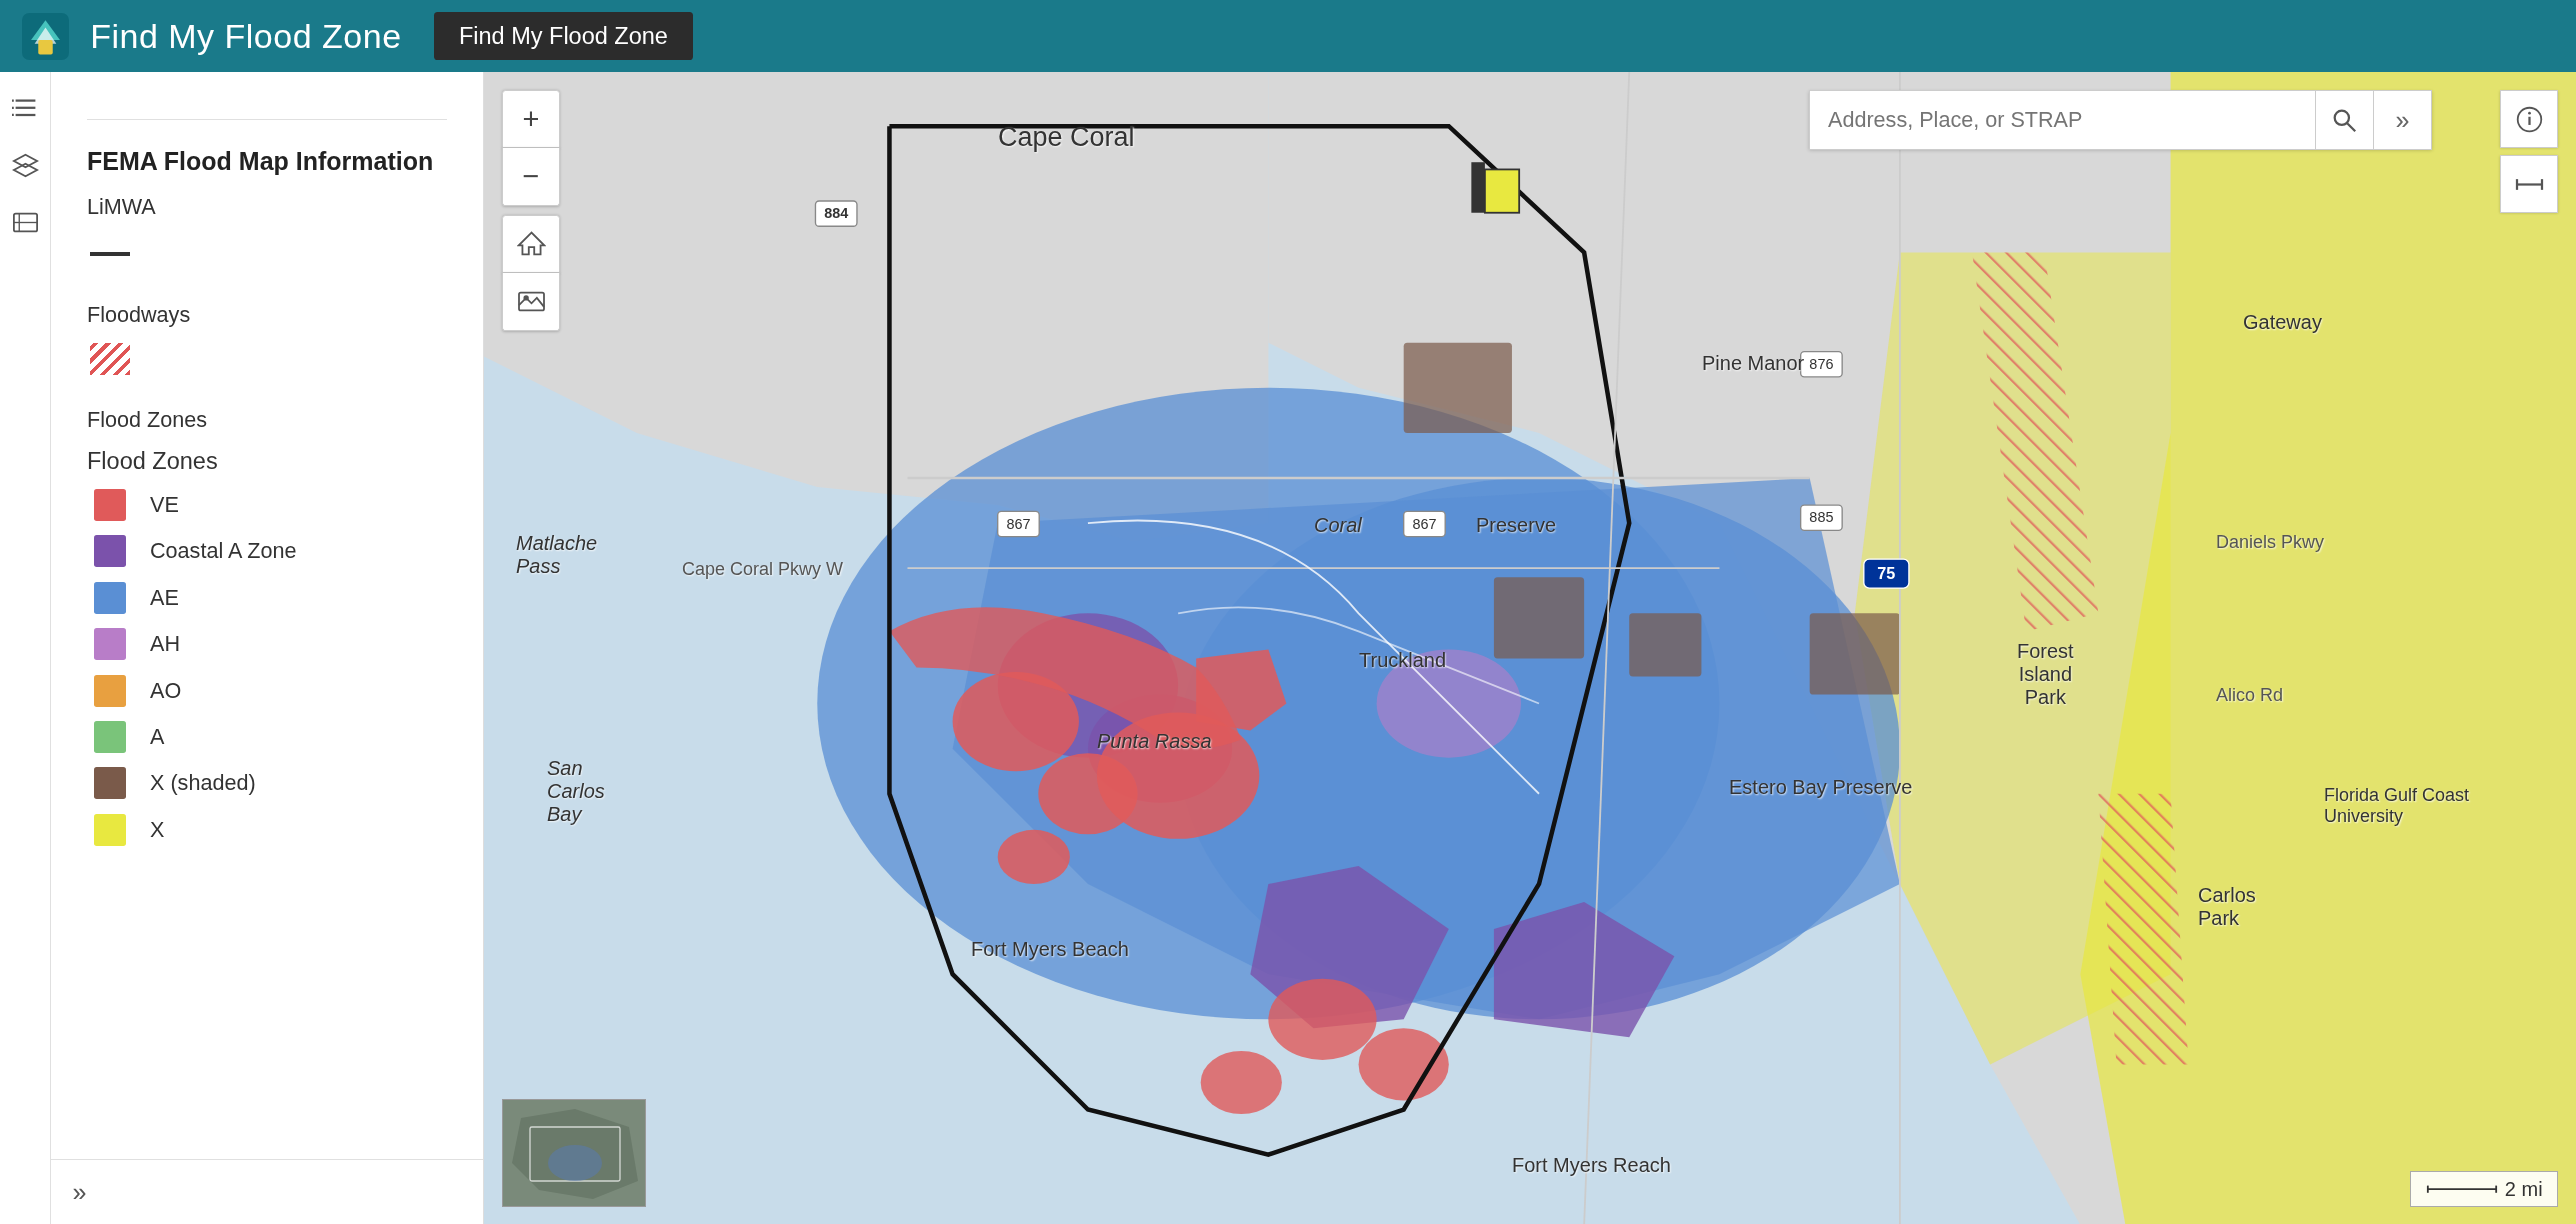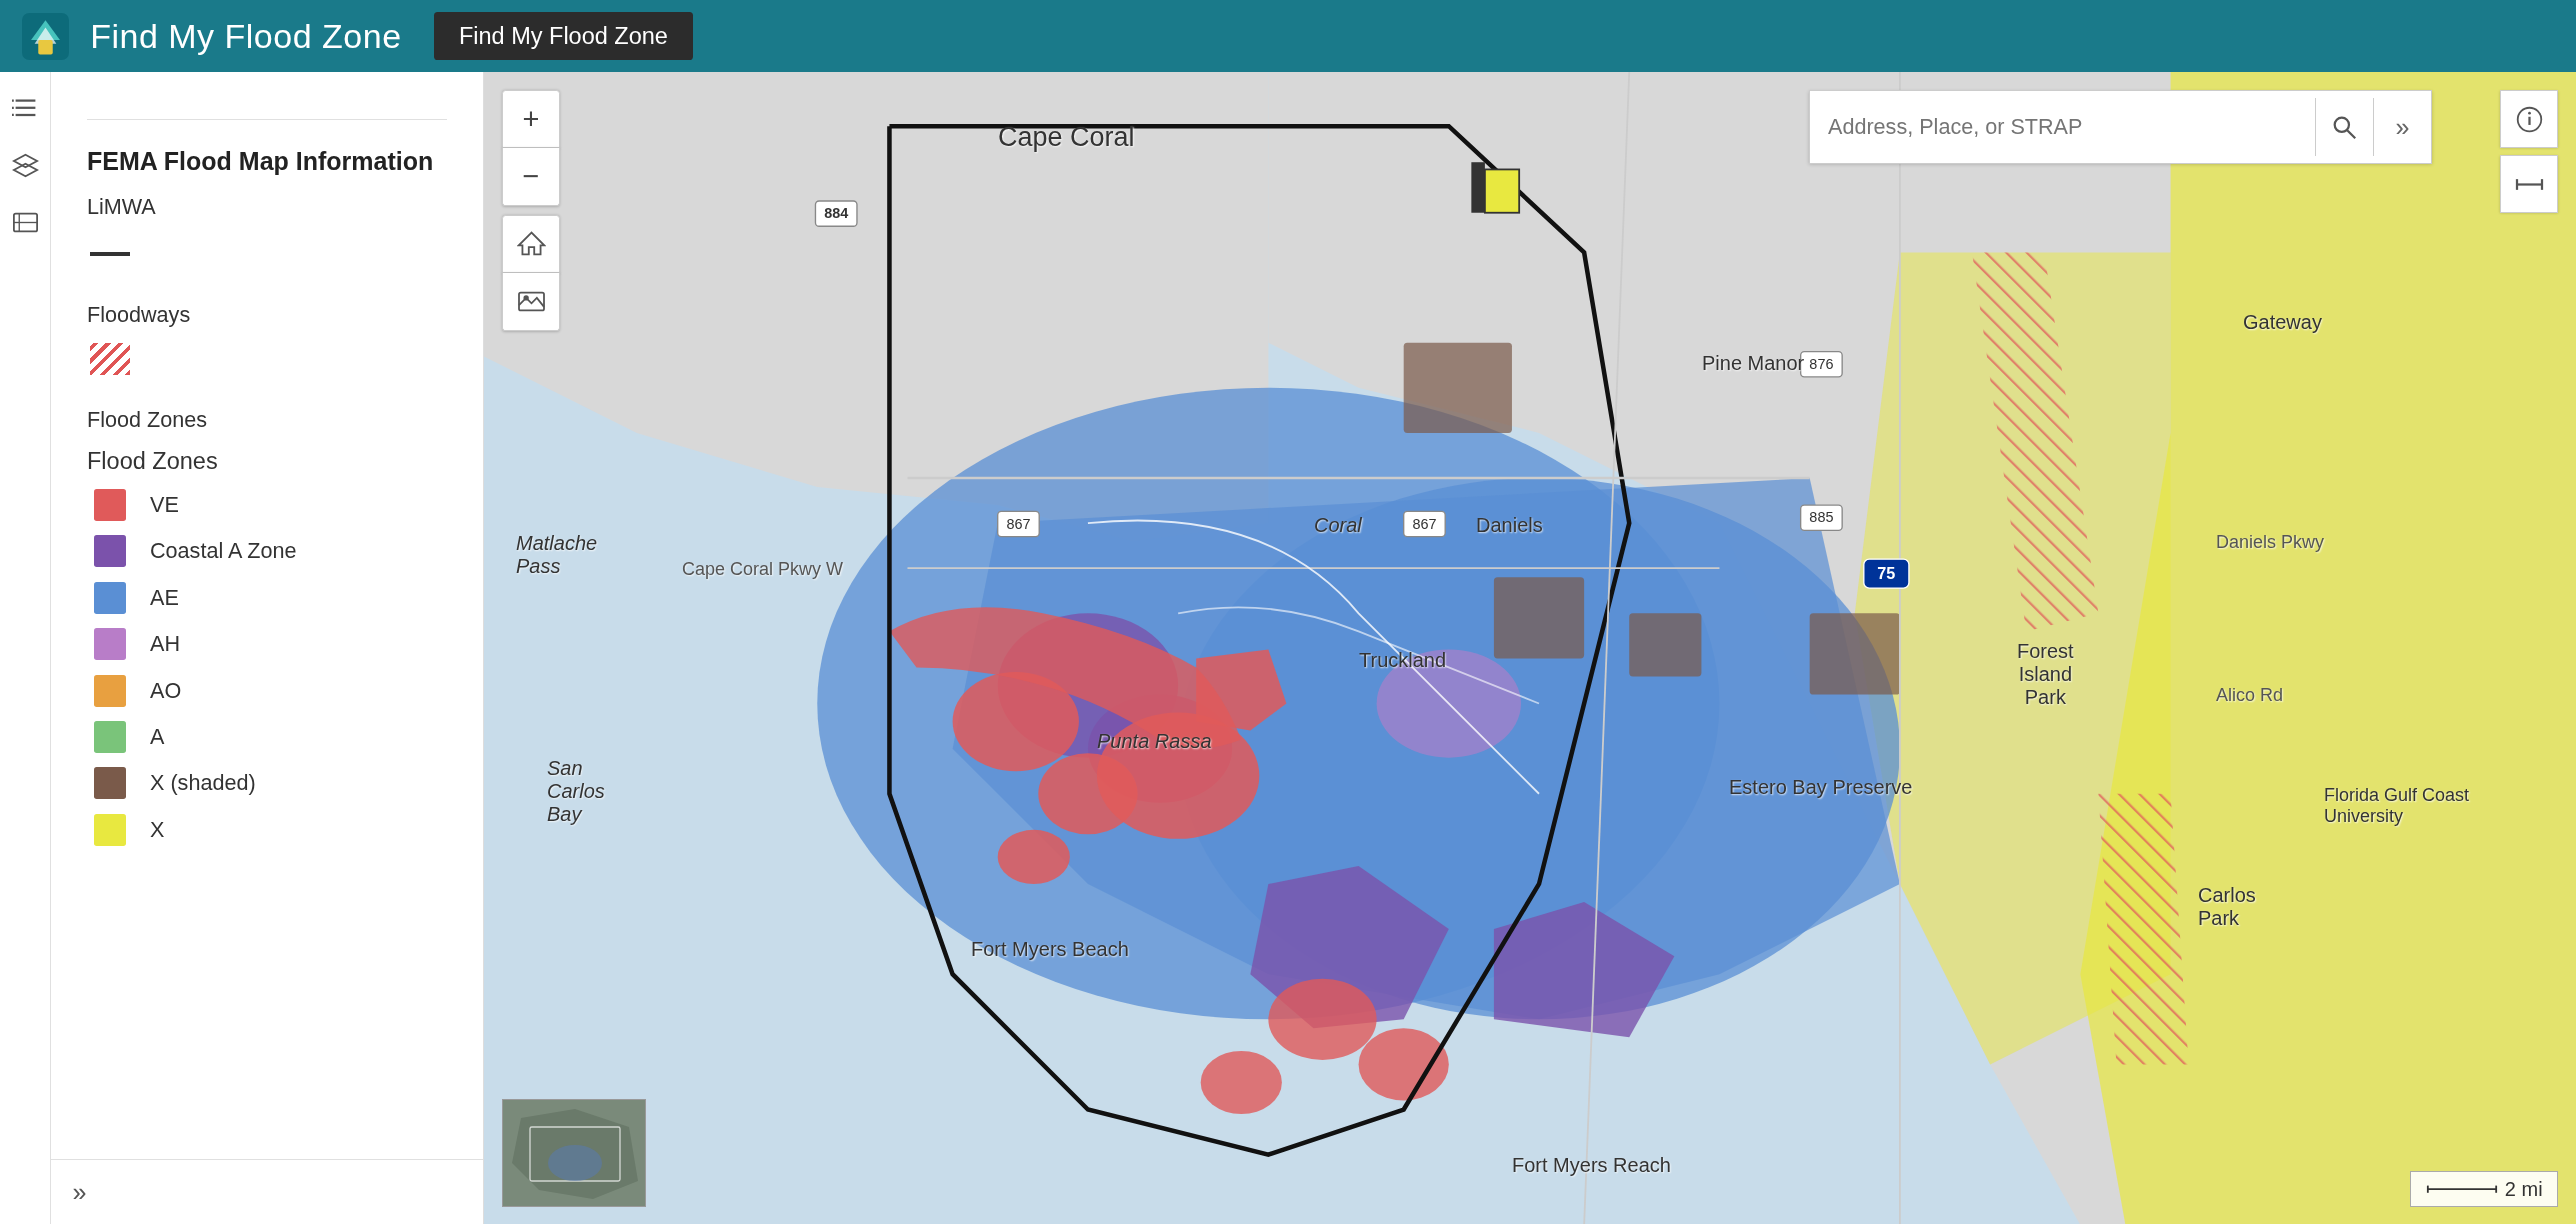--- a/index.html
+++ b/index.html
@@ -186,21 +186,21 @@
       right: 144px;
       display: flex;
       align-items: center;
       background: white;
       border: 0.9px solid #ccc;
       box-shadow: 0 0.9px 3.6px rgba(0,0,0,0.2);
       z-index: 10;
     }
     .map-search input {
       width: 505px;
-      height: 72px;
+      height: 58px;
       border: none;
       outline: none;
       padding: 0 18px;
       font-size: 21.6px;
       color: #999;
     }
     .map-search-btn {
       width: 58px;
       height: 58px;
       background: white;
@@ -562,21 +562,21 @@
       <path d="M700,500 Q900,480 1000,600 Q1100,700 1200,800" fill="none" stroke="white" stroke-width="2" opacity="0.8"></path>
       <path d="M800,600 Q900,580 1000,620 Q1100,660 1200,700" fill="none" stroke="white" stroke-width="2" opacity="0.6"></path>
     </svg>
 
     <div class="map-label large" style="left:514px; top:50px;">Cape Coral</div>
     <div class="map-label" style="left:1218px; top:280px;">Pine Manor</div>
     <div class="map-label" style="left:1759px; top:239px;">Gateway</div>
     <div class="map-label" style="left:32px; top:460px; font-style:italic;">Matlache<br>Pass</div>
     <div class="map-label" style="left:830px; top:442px; font-style:italic;">Coral</div>
     <div class="map-label road" style="left:198px; top:487px;">Cape Coral Pkwy W</div>
-    <div class="map-label" style="left:992px; top:442px;">Daniels</div>
+    <div class="map-label" style="left:992px; top:442px;">Preserve</div>
     <div class="map-label" style="left:1533px; top:568px; text-align:center;">Forest<br>Island<br>Park</div>
     <div class="map-label" style="left:875px; top:577px;">Truckland</div>
     <div class="map-label" style="left:63px; top:685px; font-style:italic;">San<br>Carlos<br>Bay</div>
     <div class="map-label" style="left:613px; top:658px; font-style:italic;">Punta Rassa</div>
     <div class="map-label" style="left:1245px; top:704px;">Estero Bay Preserve</div>
     <div class="map-label" style="left:1028px; top:1082px;">Fort Myers Reach</div>
     <div class="map-label" style="left:487px; top:866px;">Fort Myers Beach</div>
     <div class="map-label road" style="left:1732px; top:460px;">Daniels Pkwy</div>
     <div class="map-label road" style="left:1732px; top:613px;">Alico Rd</div>
     <div class="map-label" style="left:1840px; top:713px; font-size:18px;">Florida Gulf Coast<br>University</div>

